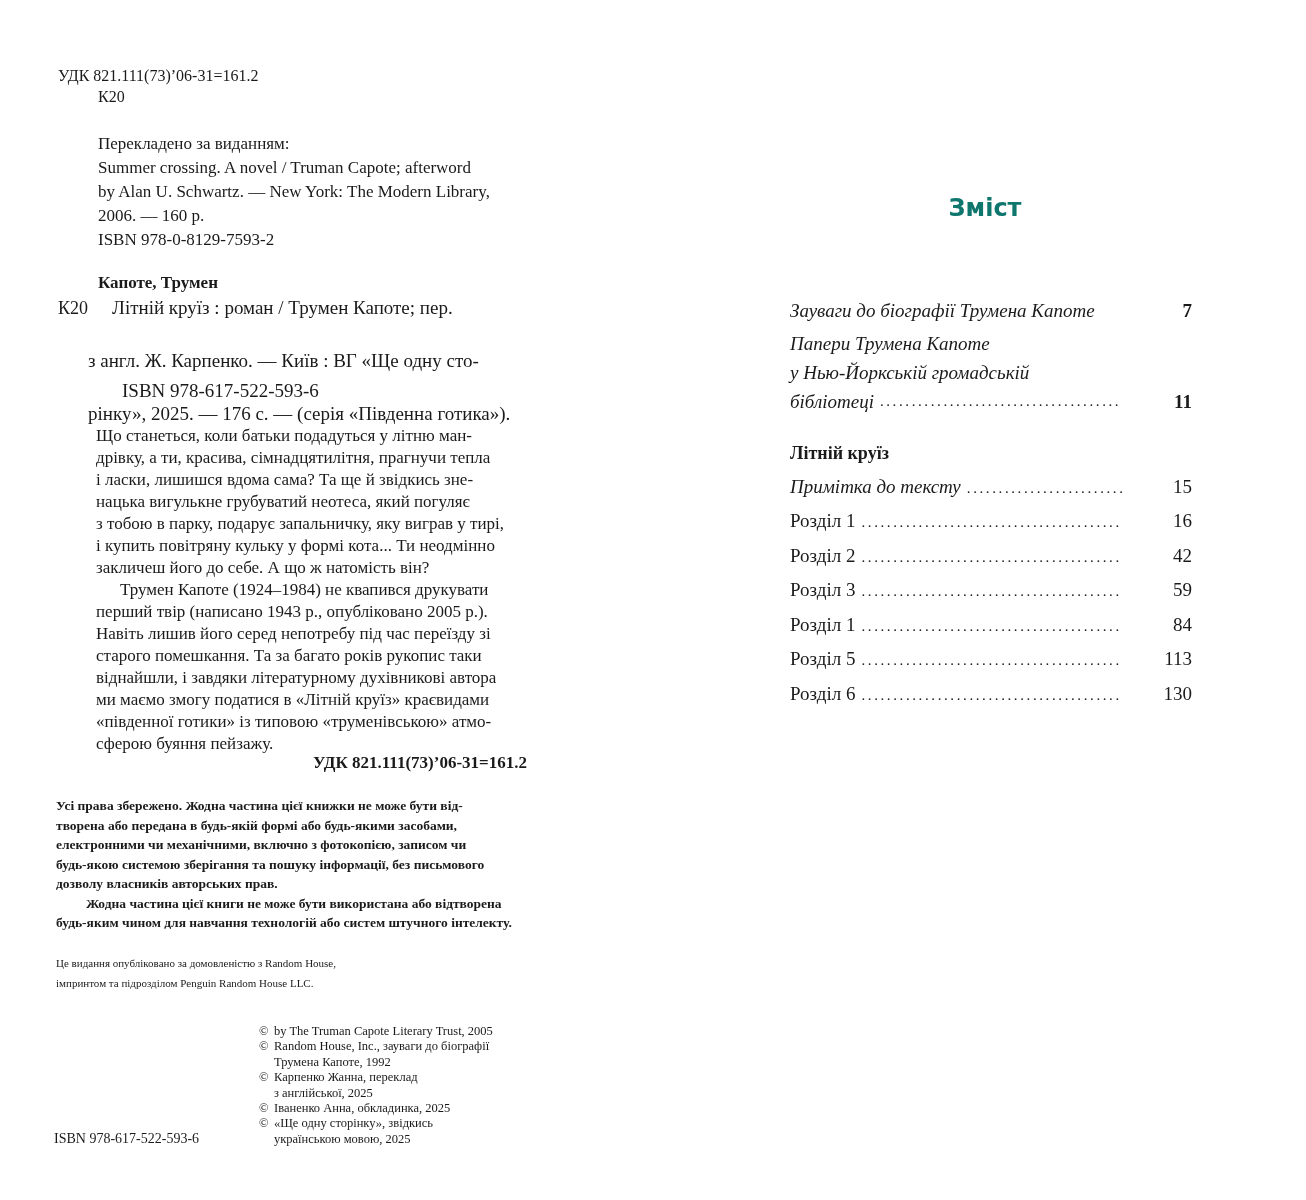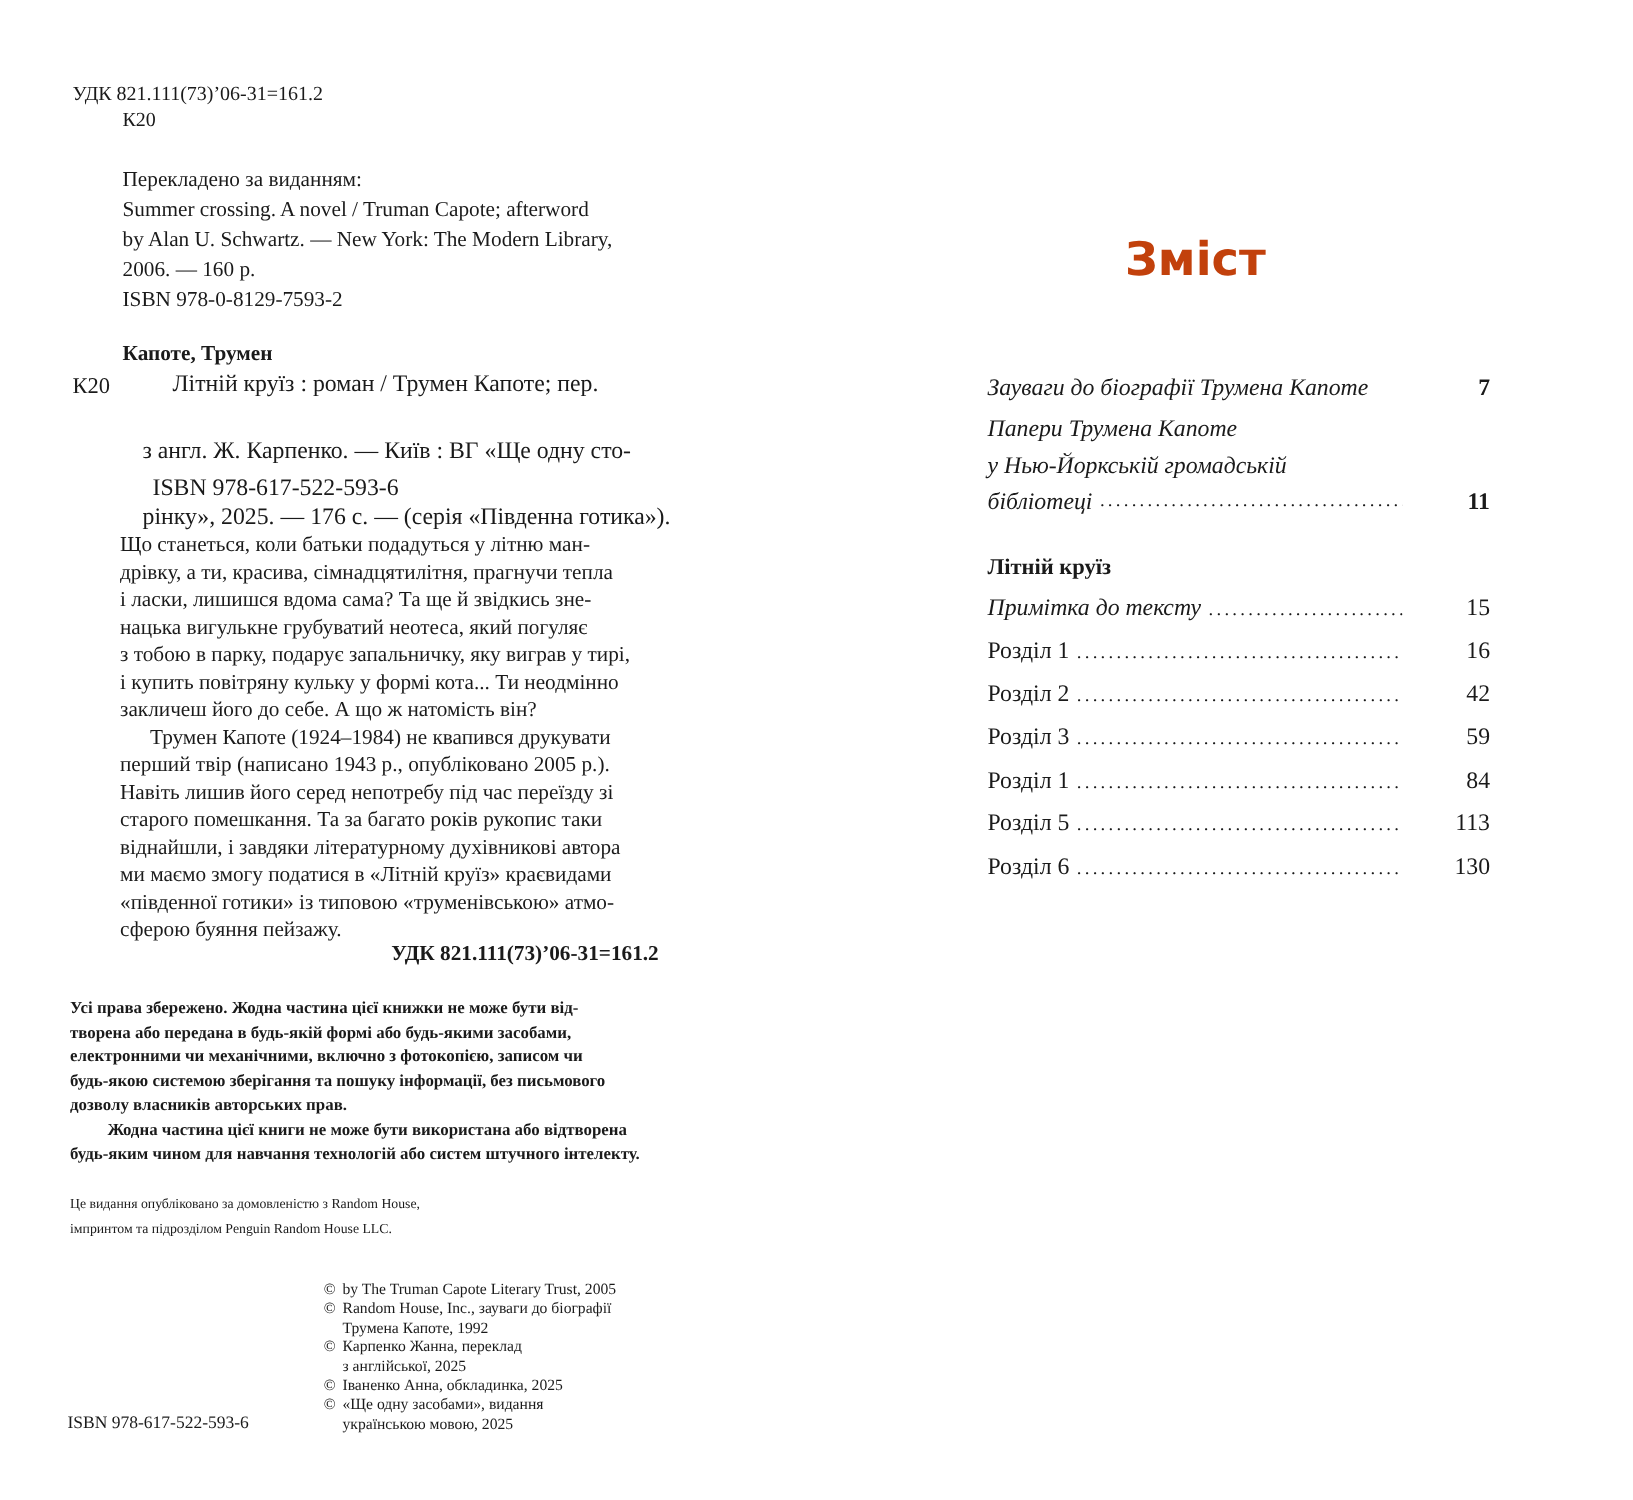--- a/index.html
+++ b/index.html
@@ -36,21 +36,21 @@
     .author-head {
       left: 98px; top: 272px;
       font-size: 17px; line-height: 22px;
       font-weight: bold;
     }
     .k20-cat {
       left: 58px; top: 296px;
       font-size: 18px; line-height: 24px;
     }
     .catalog {
-      left: 138px; top: 296px;
+      left: 112px; top: 296px;
       width: 440px;
       font-size: 19px; line-height: 24px;
     }
     .catalog div { white-space: nowrap; }
     .catalog div + div { margin-left: -24px; margin-top: 29px; }
     .isbn-cat {
       left: 122px; top: 379px;
       font-size: 19px; line-height: 24px;
     }
 
@@ -94,25 +94,26 @@
     .isbn-bottom {
       left: 54px; top: 1130px;
       font-size: 14px; line-height: 18px;
       white-space: nowrap;
     }
 
     
     .toc-title {
       left: 900px; top: 190px;
       width: 170px;
+      text-align: center;
       font-family: "DejaVu Sans", "Liberation Sans", sans-serif;
       font-weight: bold;
-      font-size: 37px;
+      font-size: 24px;
       line-height: 36px;
-      color: #c2410c;
+      color: #0f766e;
     }
     .toc {
       left: 790px; top: 294px;
       width: 402px;
       font-size: 19px;
     }
     .toc-row {
       position: relative;
       display: flex;
       align-items: baseline;
@@ -219,21 +220,21 @@
     </div>
     <div class="cont">Трумена Капоте, 1992</div>
     <div>
       <span class="sym">©</span><span>Карпенко Жанна, переклад</span>
     </div>
     <div class="cont">з англійської, 2025</div>
     <div>
       <span class="sym">©</span><span>Іваненко Анна, обкладинка, 2025</span>
     </div>
     <div>
-      <span class="sym">©</span><span>«Ще одну засобами», видання</span>
+      <span class="sym">©</span><span>«Ще одну сторінку», звідкись</span>
     </div>
     <div class="cont">українською мовою, 2025</div>
   </div>
 
   <div class="abs isbn-bottom">ISBN 978-617-522-593-6</div>
 </div>
 
 <div>
   <div class="abs toc-title">Зміст</div>
 

